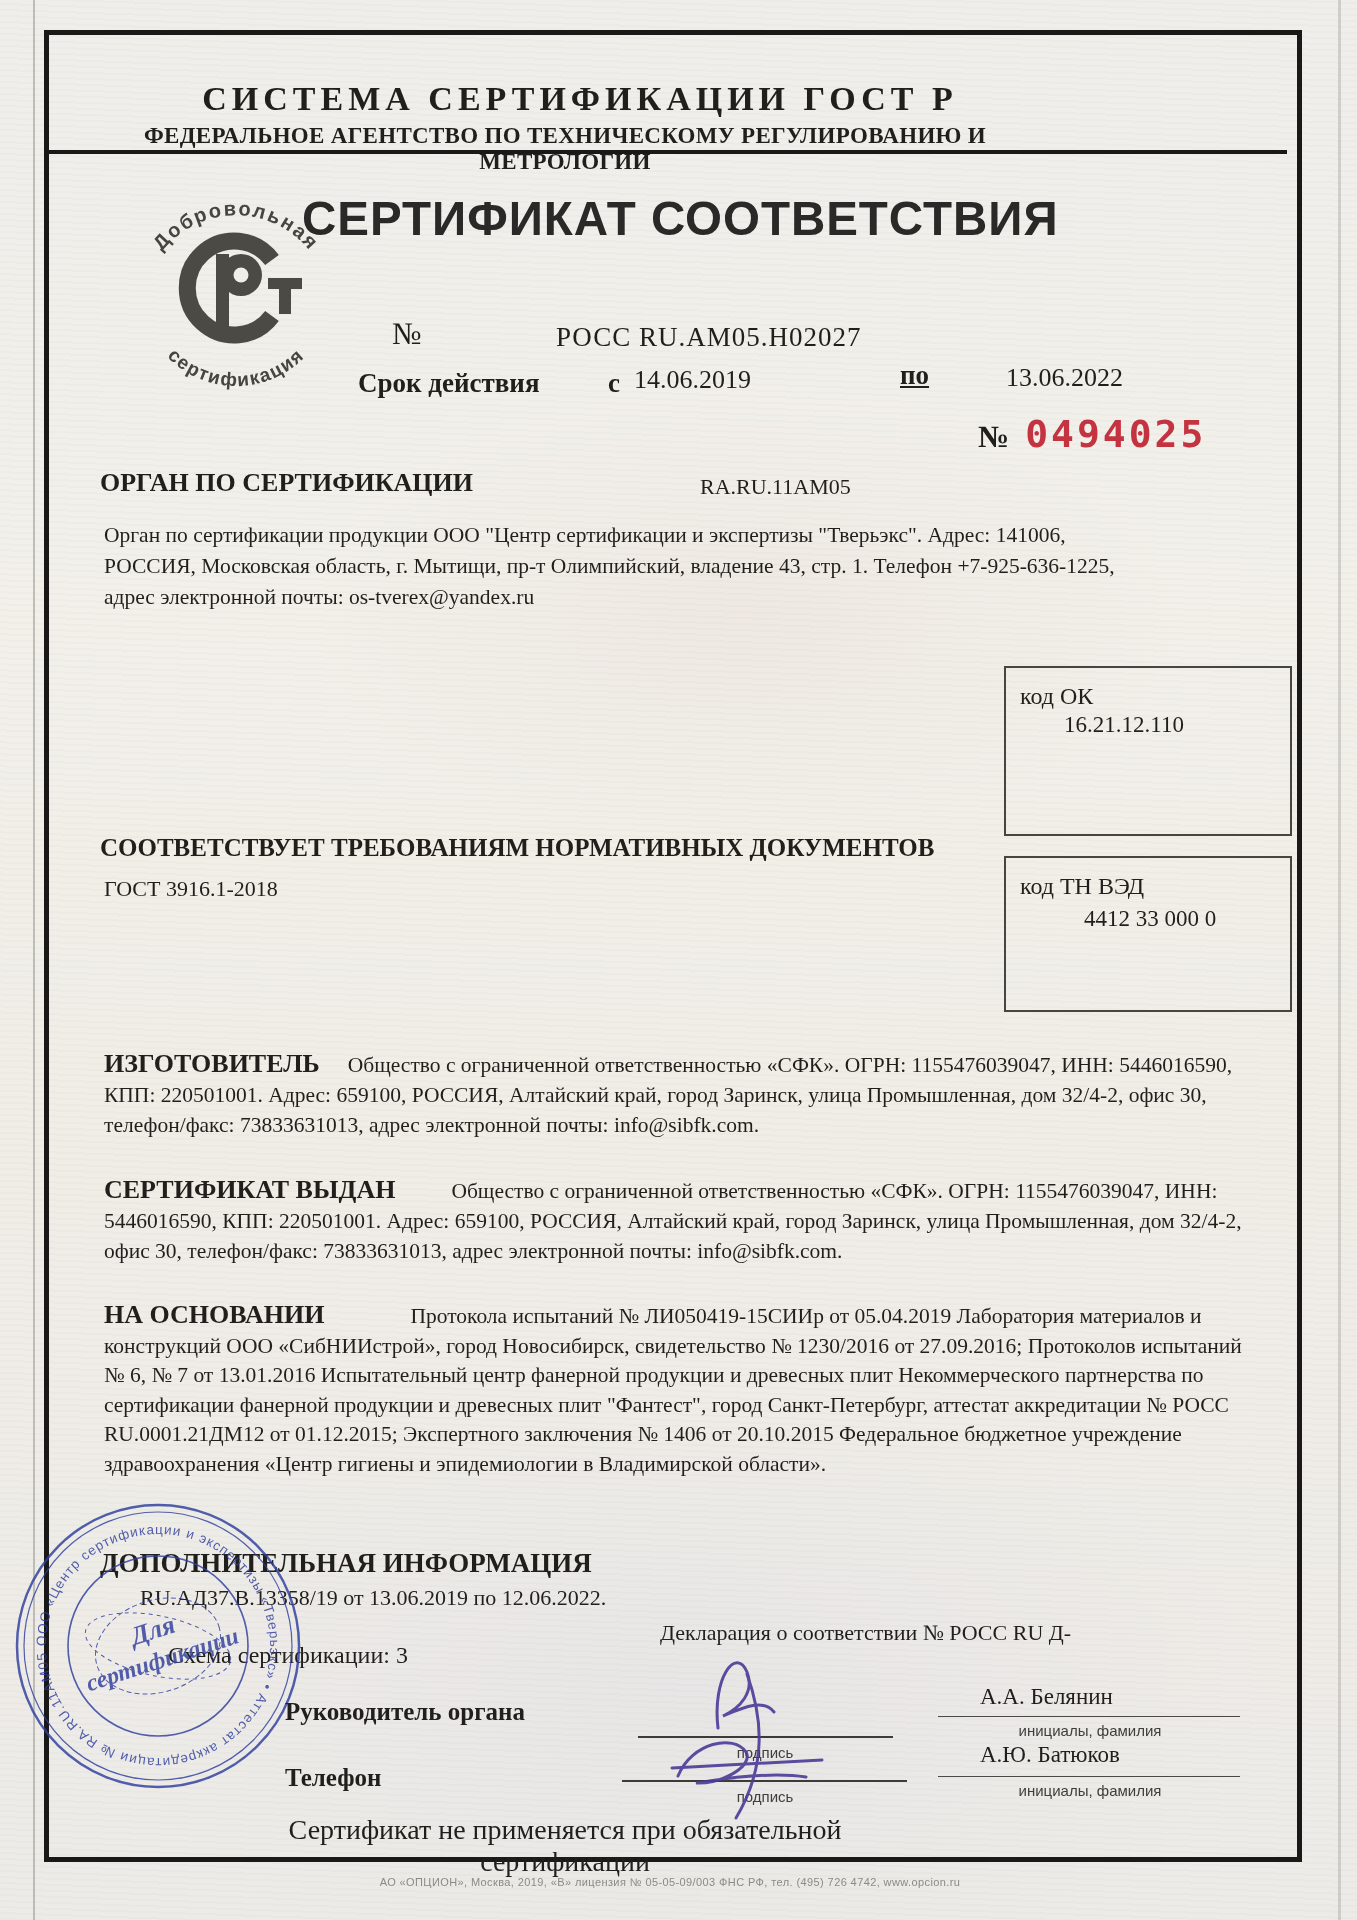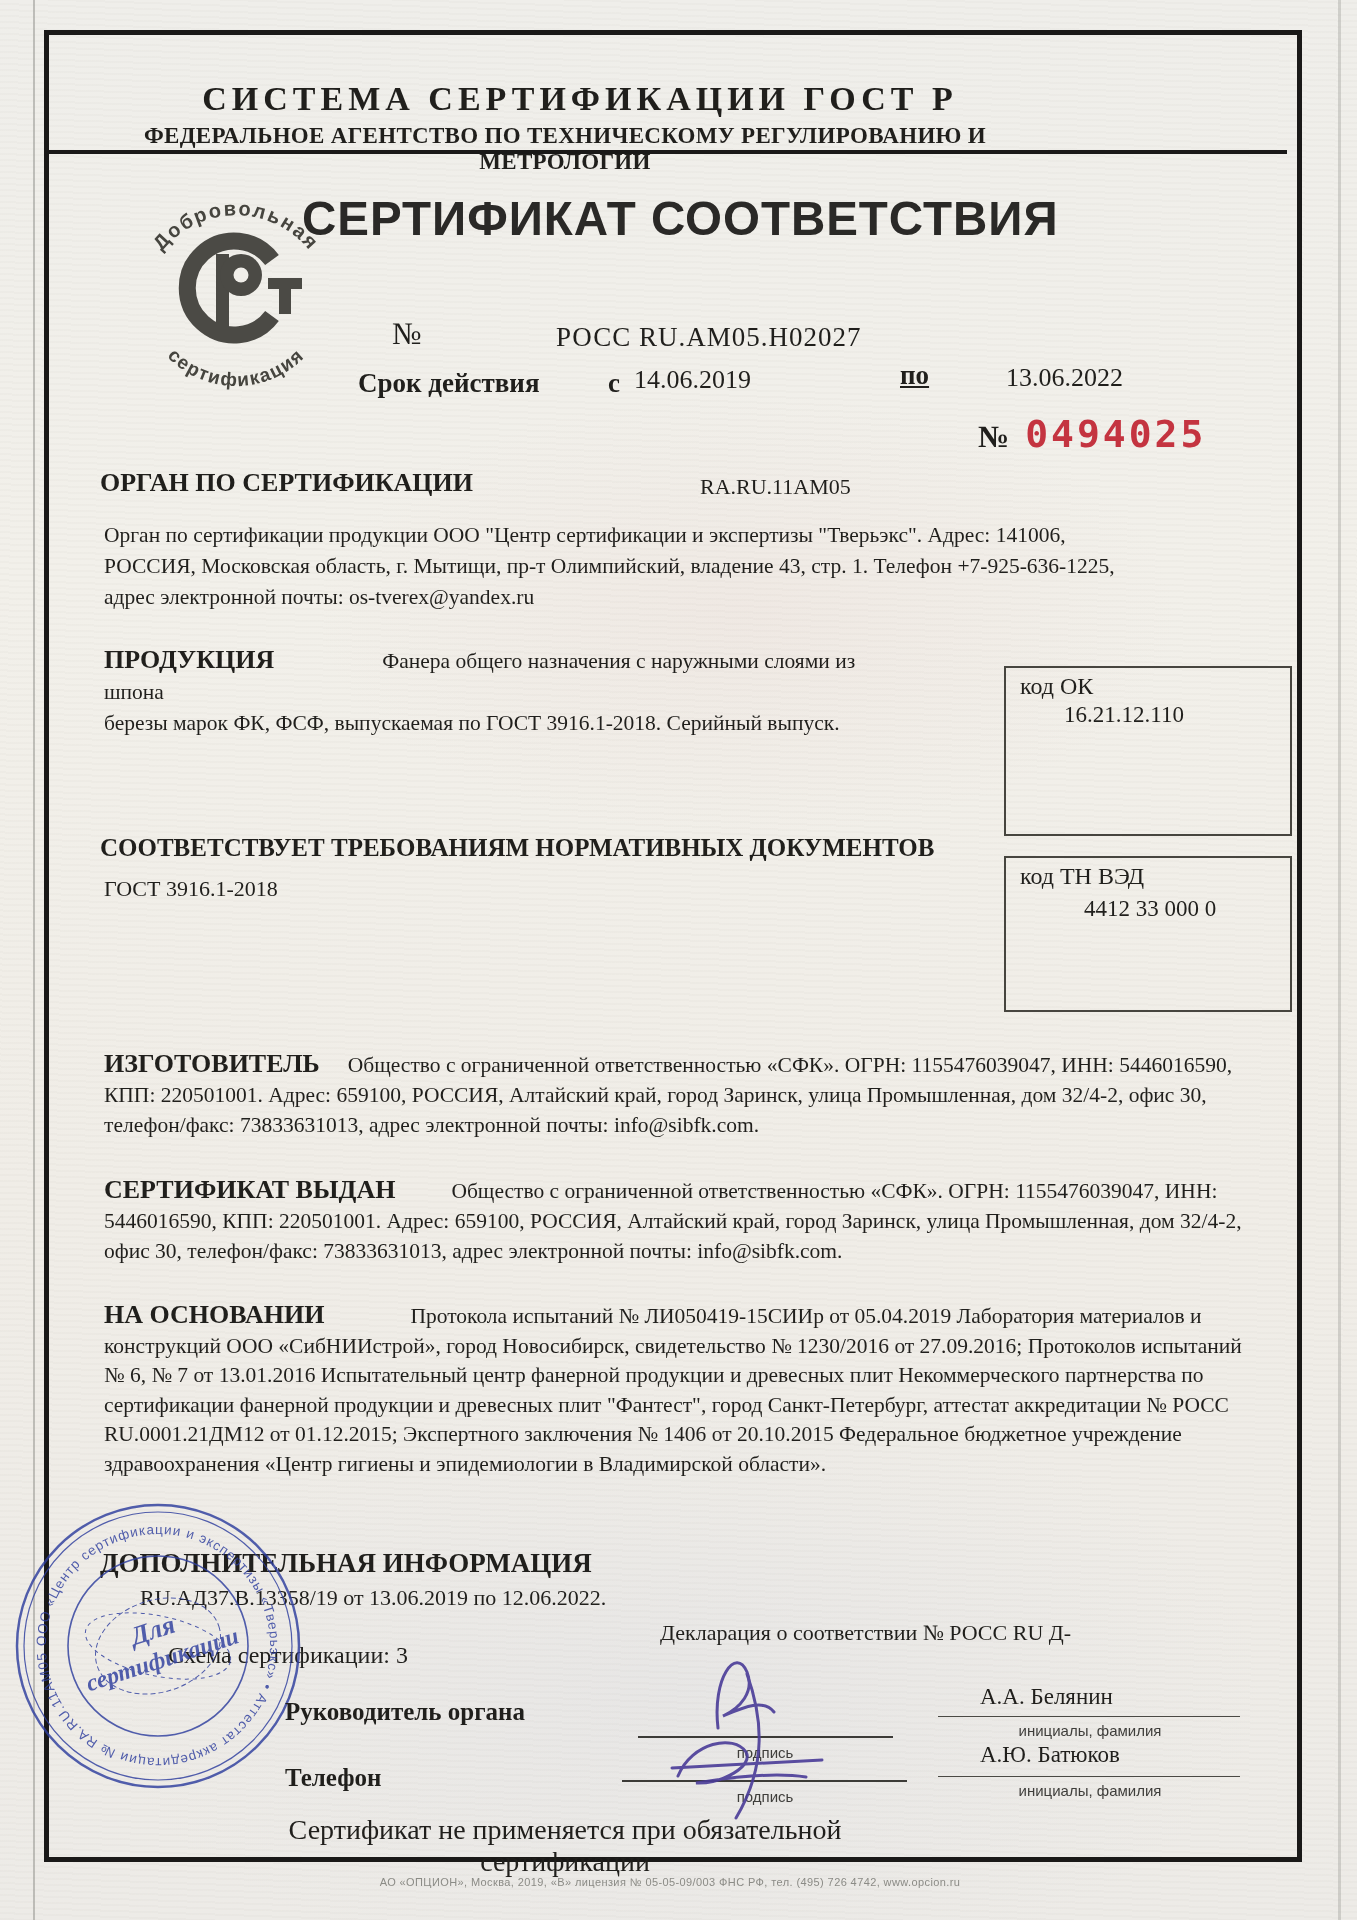--- a/index.html
+++ b/index.html
@@ -17,21 +17,21 @@
   .sys{font-weight:700;letter-spacing:5px;font-size:34px;text-align:center;}
   .agency{font-weight:700;font-size:23px;text-align:center;letter-spacing:.3px;}
   .title{font-family:"Liberation Sans",sans-serif;font-weight:700;font-size:49px;letter-spacing:1px;
          color:#2a2927;transform:scaleX(.97);transform-origin:left;white-space:nowrap;}
   .serif26{font-size:26px;}  .serif27b{font-size:27px;font-weight:700;text-align:right;}
   .h-sec{font-size:26px;font-weight:700;letter-spacing:0;white-space:nowrap;}
   .para{margin:0;font-size:21.5px;line-height:31px;text-align:left;}
   .para .ph{font-size:26px;font-weight:700;line-height:1;}
   .gap{display:inline-block;height:1px;}
   .codebox{position:absolute;border:2px solid #47453f;background:transparent;}
-  .codebox .cl{font-size:24px;padding:5px 0 0 14px;}
+  .codebox .cl{font-size:24px;padding:15px 0 0 14px;}
   .codebox .cv{font-size:23px;}
   .sigline{position:absolute;border-bottom:2px solid #3c3b37;}
   .thinline{position:absolute;border-bottom:1.5px solid #4a4944;}
   .cap{position:absolute;font-family:"Liberation Sans",sans-serif;font-size:15px;color:#3f3e3b;text-align:center;}
   .name{position:absolute;font-size:23px;white-space:nowrap;}
   .siglabel{position:absolute;font-size:25px;font-weight:700;white-space:nowrap;}
   .serial{position:absolute;display:flex;align-items:baseline;gap:16px;}
   .serial .sl{font-size:31px;font-weight:700;}
   .serial .sn{font-family:"DejaVu Sans Mono",monospace;font-weight:700;font-size:38px;
               letter-spacing:3px;color:#c43440;}
@@ -89,26 +89,20 @@
 
   <div class="serial" style="left:978px;top:412px;">
     <span class="sl">№</span>
     <span class="sn">0494025</span>
   </div>
 
   <div class="abs h-sec" style="left:100px;top:468px;">ОРГАН ПО СЕРТИФИКАЦИИ</div>
   <div class="abs" style="left:700px;top:474px;font-size:22px;">RA.RU.11AM05</div>
   <p class="para abs" style="left:104px;top:520px;width:1018px;">Орган по сертификации продукции ООО "Центр сертификации и экспертизы "Тверьэкс". Адрес: 141006, РОССИЯ, Московская область, г. Мытищи, пр-т Олимпийский, владение 43, стр. 1. Телефон +7-925-636-1225, адрес электронной почты: os-tverex@yandex.ru</p>
 
-  <div class="abs" style="left:104px;top:646px;width:790px;">
-    <p class="para">
-      <span class="ph">ПРОДУКЦИЯ</span><span class="gap" style="width:108px;"></span><span>Фанера общего назначения с наружными слоями из шпона</span>
-      <span style="display:block;">березы марок ФК, ФСФ, выпускаемая по ГОСТ 3916.1-2018. Серийный выпуск.</span>
-    </p>
-  </div>
   <div class="codebox" style="left:1004px;top:666px;width:284px;height:166px;">
     <div class="cl">код ОК</div>
     <div class="cv" style="margin:2px 0 0 58px;">16.21.12.110</div>
   </div>
 
   <div class="abs h-sec" style="left:100px;top:834px;font-size:25px;">СООТВЕТСТВУЕТ ТРЕБОВАНИЯМ НОРМАТИВНЫХ ДОКУМЕНТОВ</div>
   <div class="abs" style="left:104px;top:876px;font-size:22px;">ГОСТ 3916.1-2018</div>
   <div class="codebox" style="left:1004px;top:856px;width:284px;height:152px;">
     <div class="cl">код ТН ВЭД</div>
     <div class="cv" style="margin:6px 0 0 78px;">4412 33 000 0</div>

